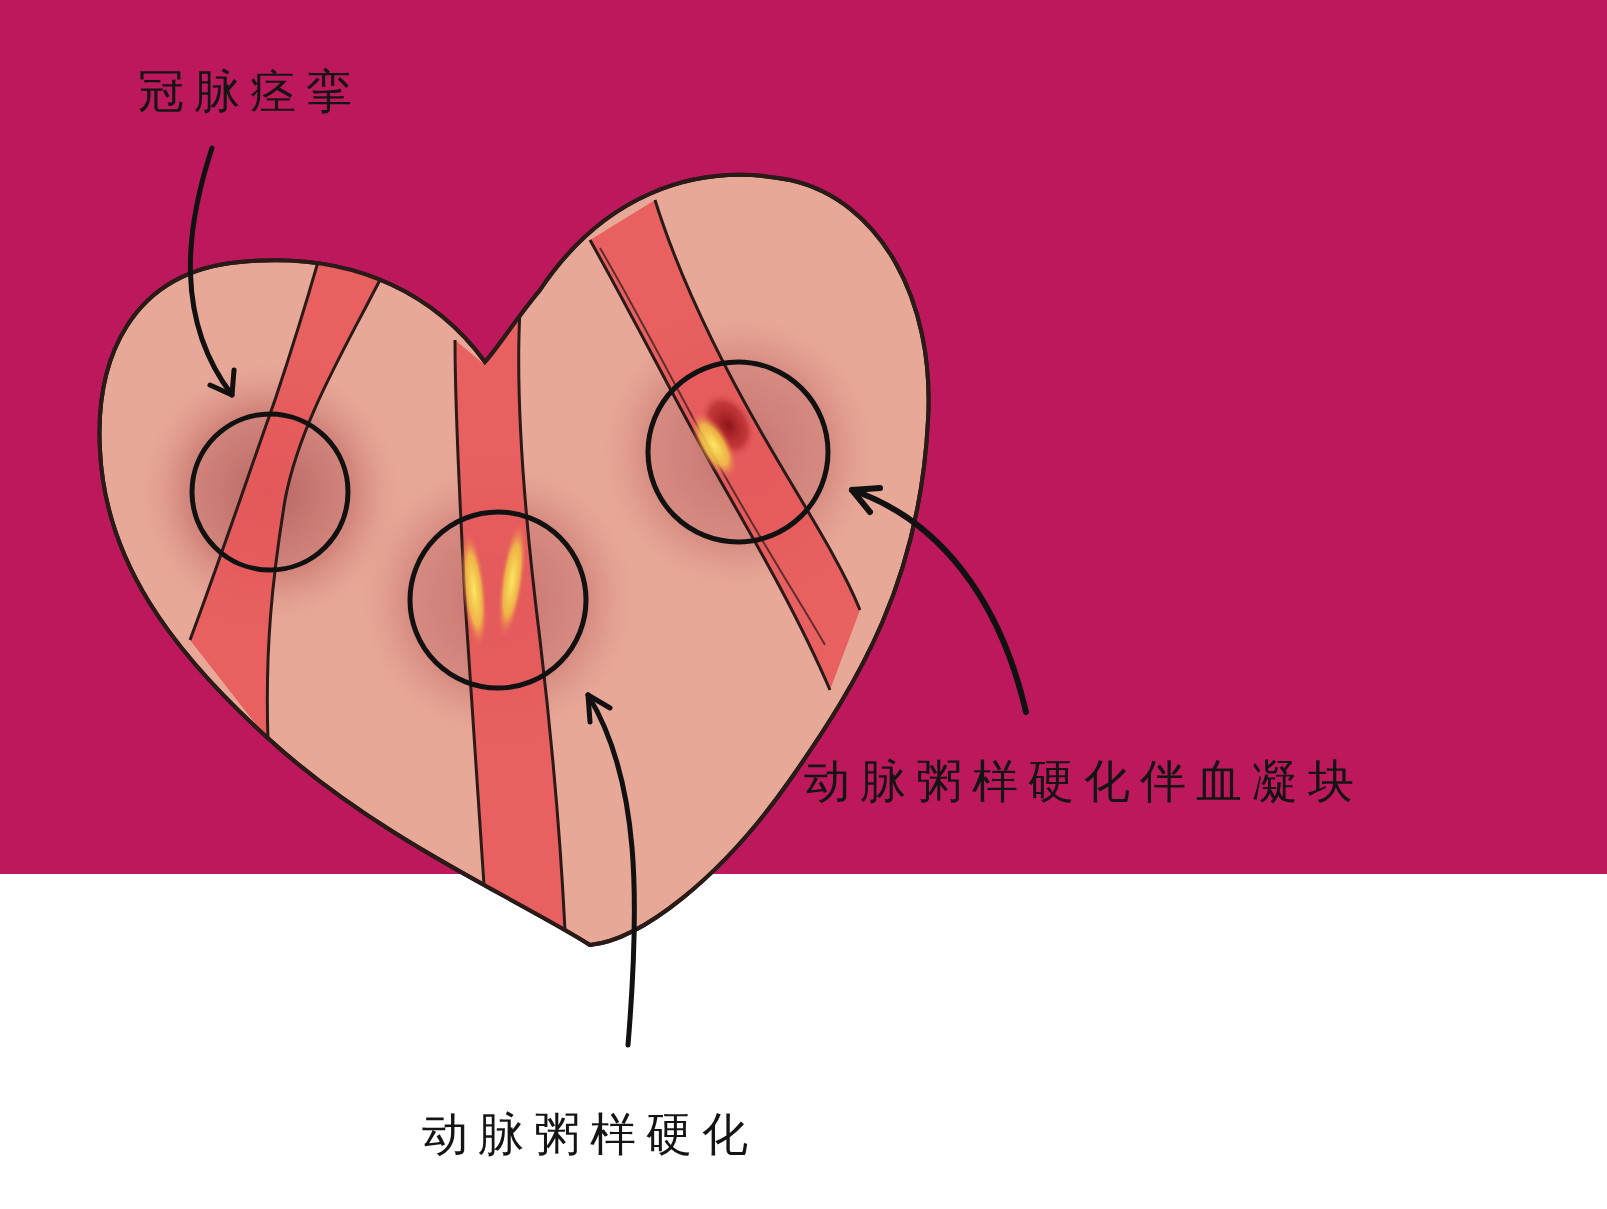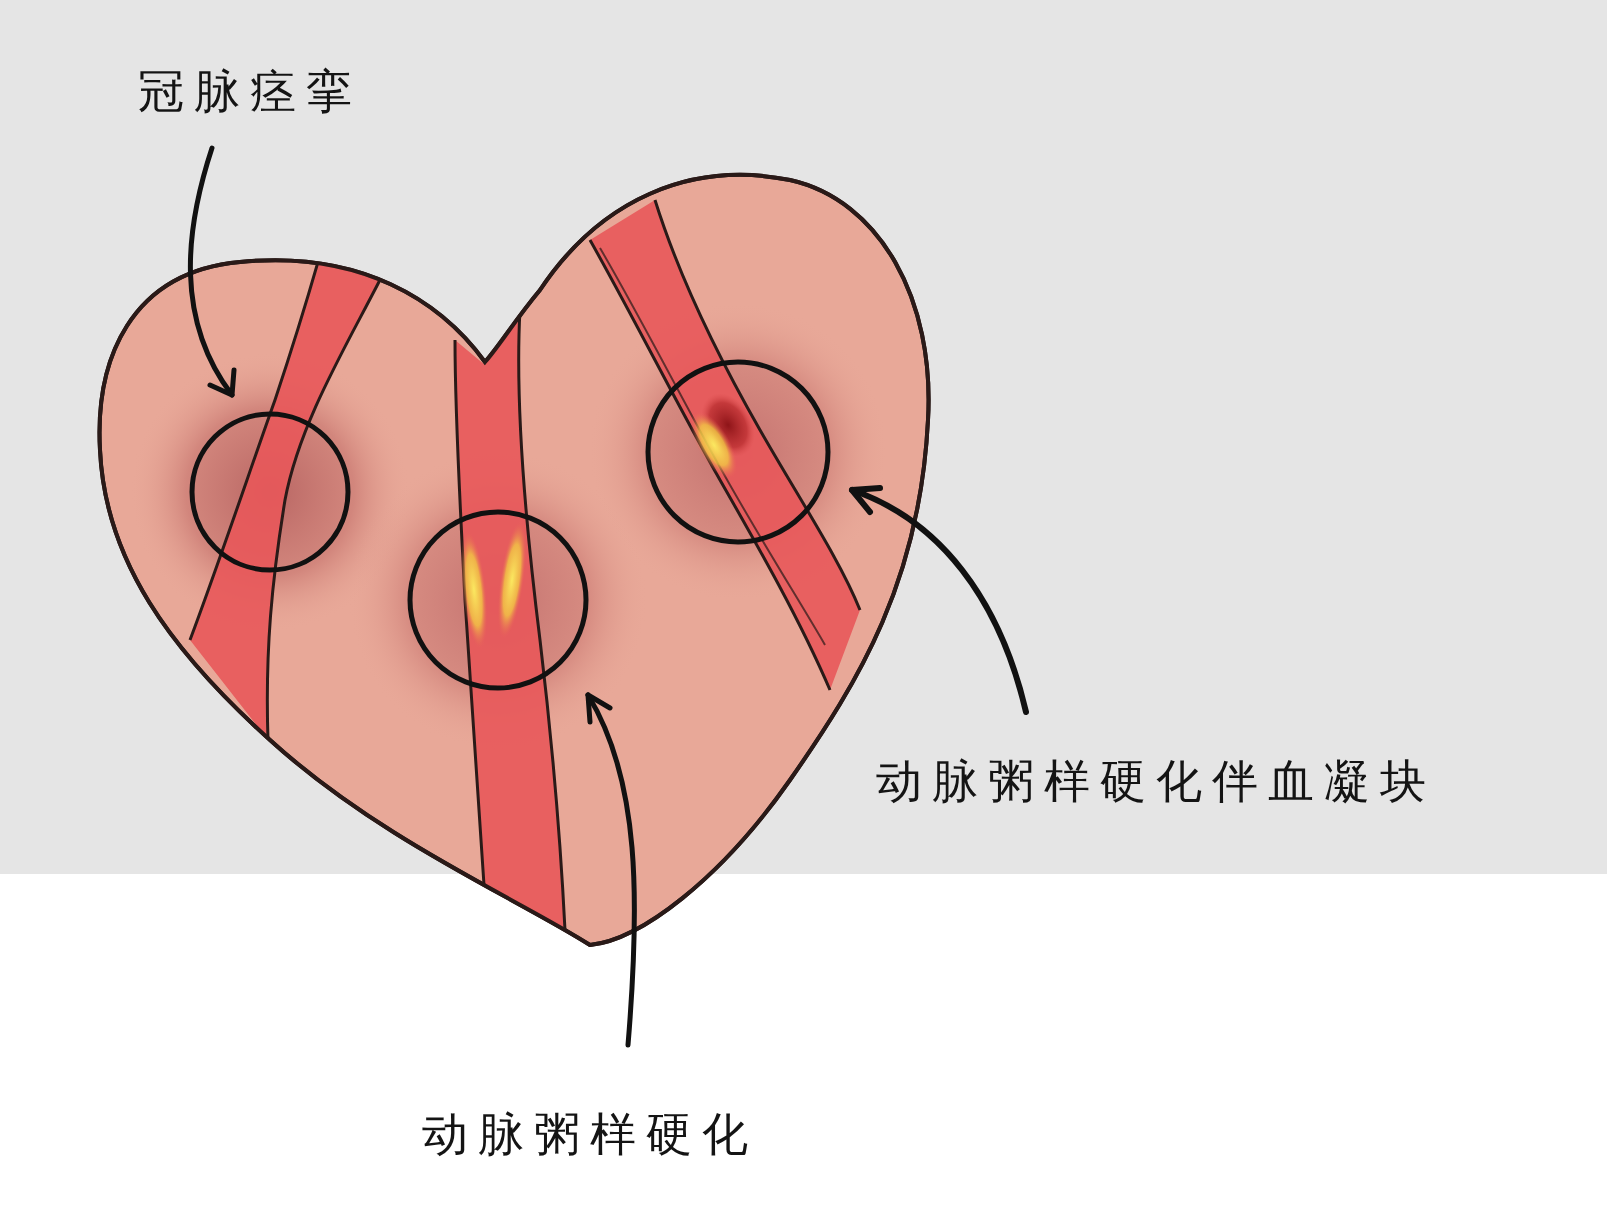--- a/index.html
+++ b/index.html
@@ -12,39 +12,39 @@
       height: 1209px;
       position: relative;
       overflow: hidden;
       font-family: "DejaVu Sans", sans-serif;
     }
     .canvas {
       position: absolute;
       left: 0; top: 0;
       width: 1607px;
       height: 874px;
-      background: #e5e5e5;
+      background: #be185d;
     }
     svg.illustration {
       position: absolute;
       left: 0; top: 0;
       width: 1607px;
       height: 1209px;
     }
     .label {
       position: absolute;
       color: #141414;
       font-size: 46px;
       letter-spacing: 10px;
       white-space: nowrap;
       line-height: 1;
       font-weight: normal;
     }
     .label-spasm { left: 138px; top: 68px; }
-    .label-clot { left: 876px; top: 758px; }
+    .label-clot { left: 804px; top: 758px; }
     .label-athero { left: 422px; top: 1076px; margin-top: 35px; }
   </style>
 </head>
 <body>
 
 <div class="canvas">
   <svg class="illustration" viewBox="0 0 1607 1209">
     <defs>
       <radialGradient id="shadeL" cx="0.5" cy="0.5" r="0.5">
         <stop offset="0" stop-color="#b05a5a" stop-opacity="0.85"></stop>

